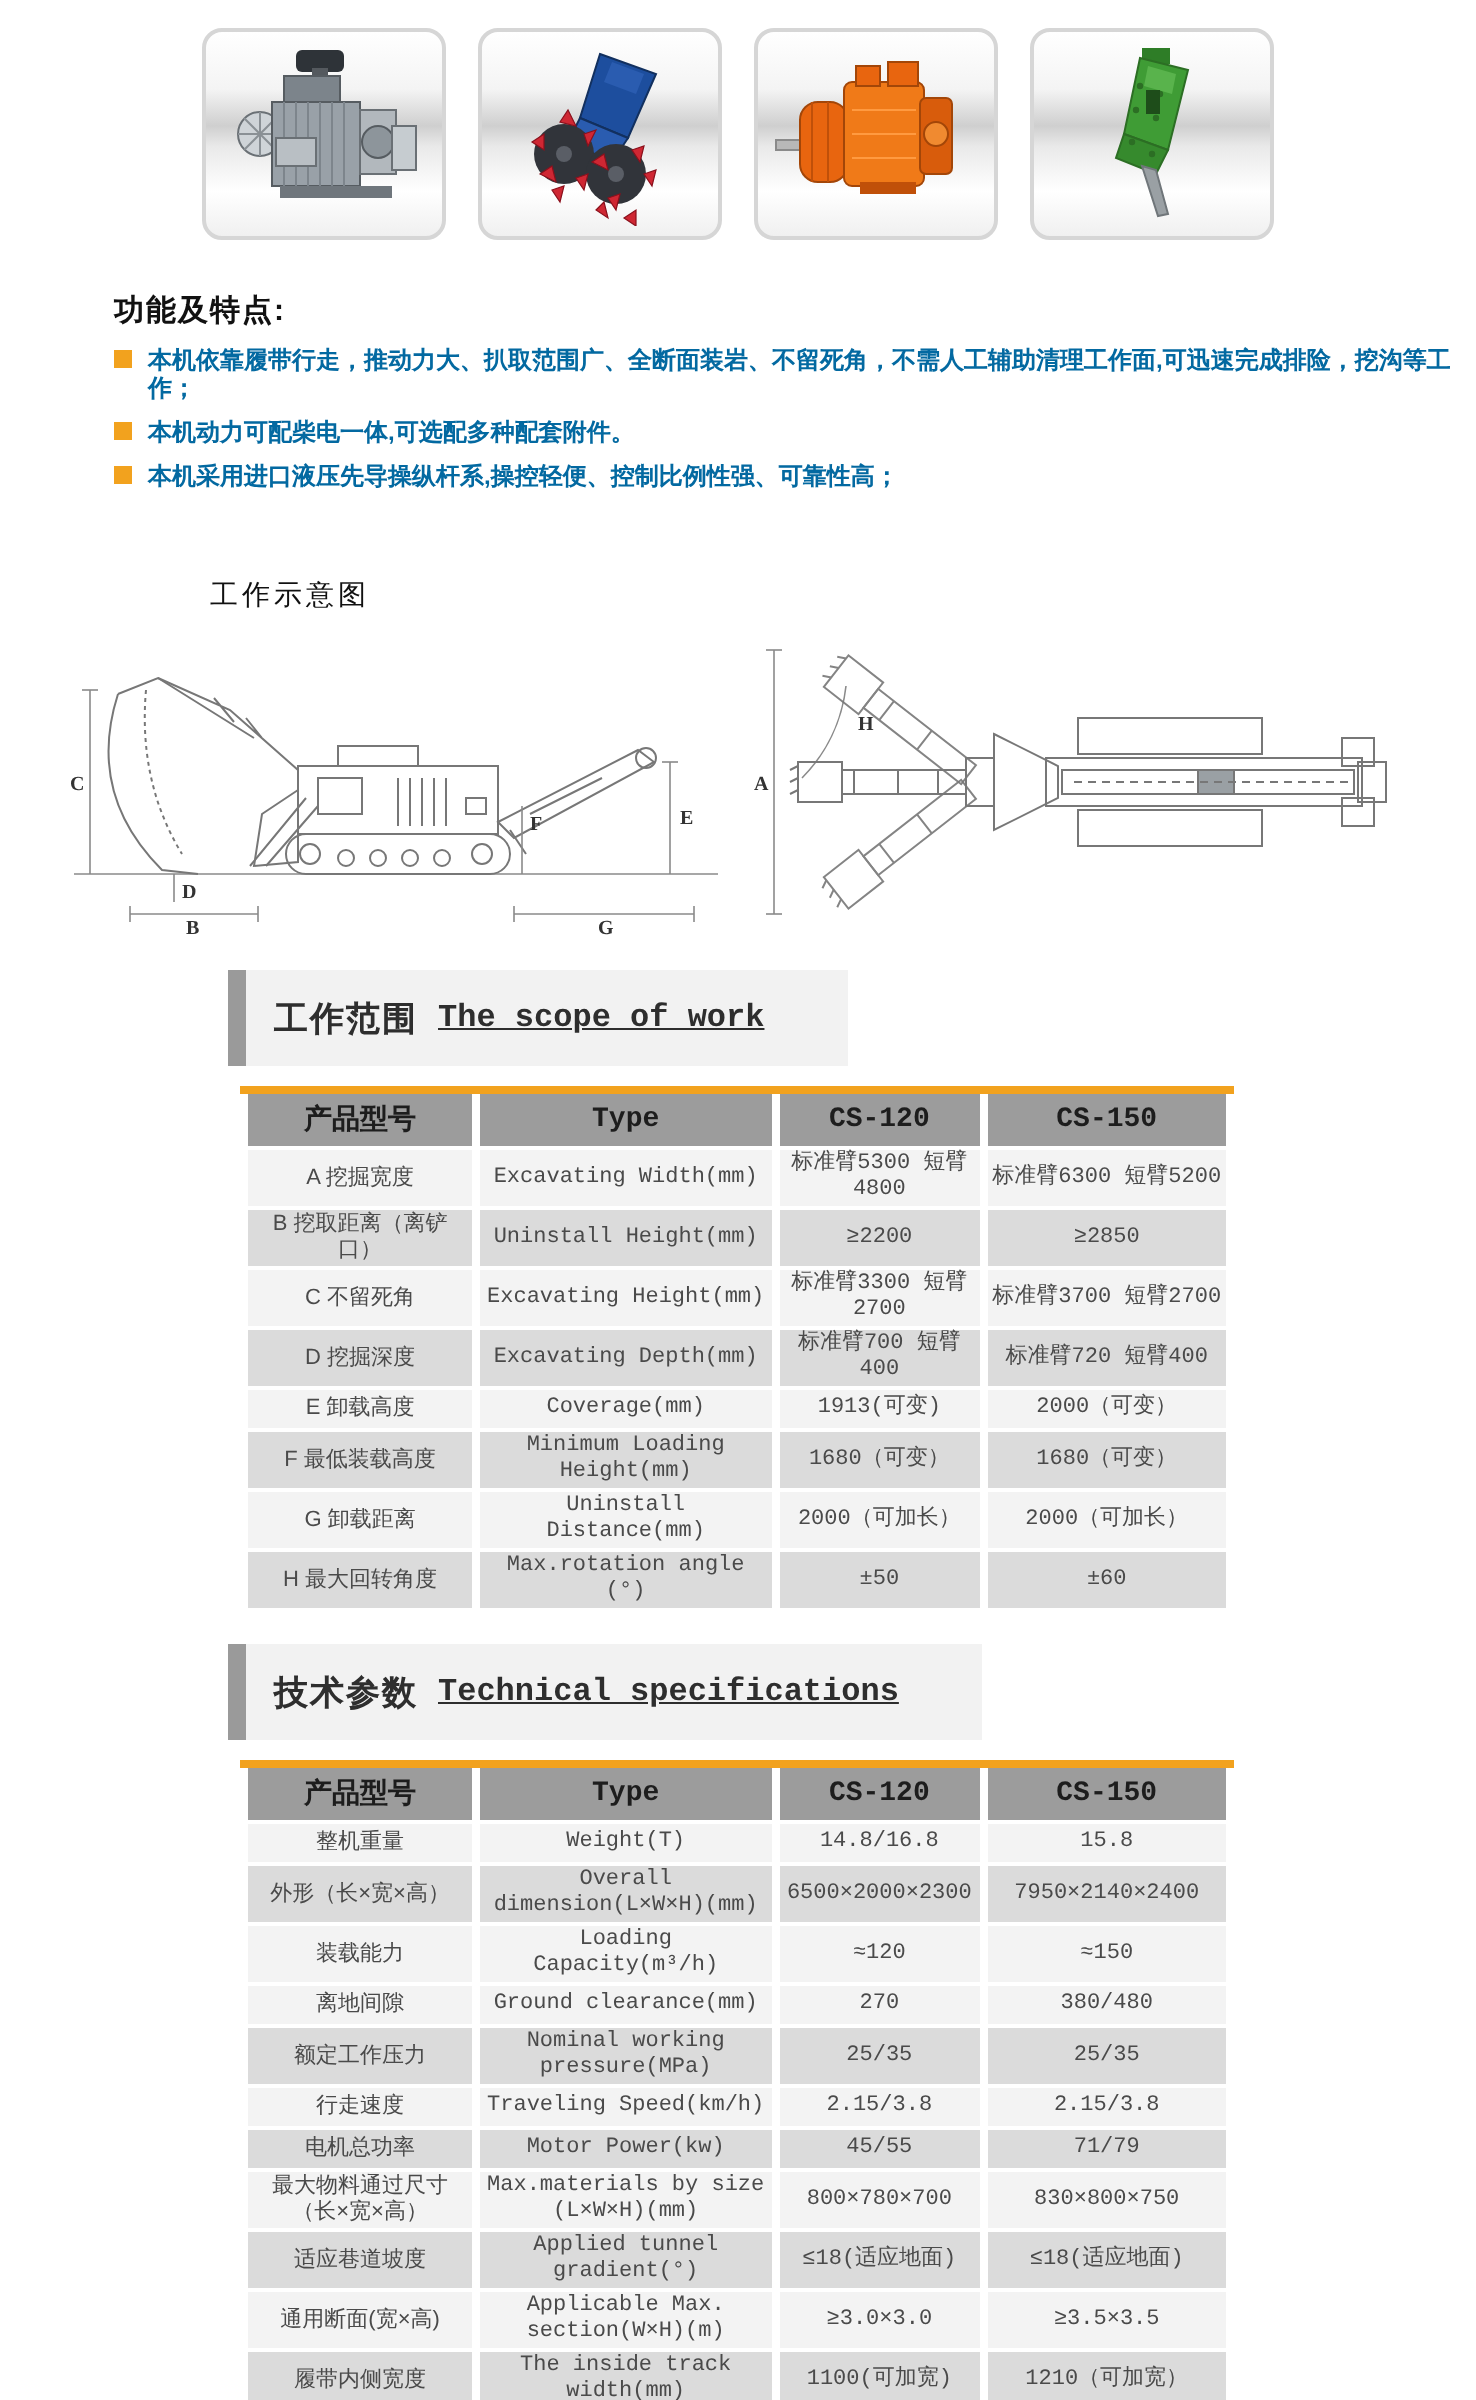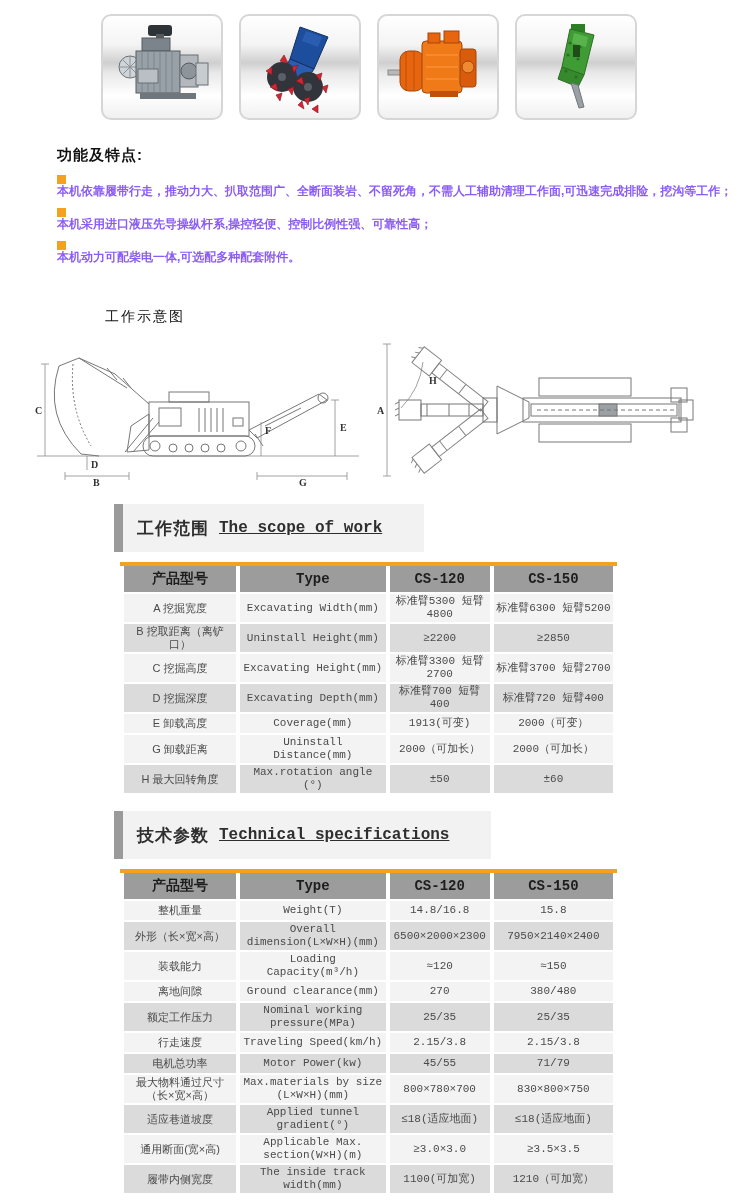--- a/index.html
+++ b/index.html
@@ -20,21 +20,21 @@
   
   .product-strip{display:flex;justify-content:center;gap:16px;padding-top:14px;}
   .product-card{
     width:122px;height:106px;border:2px solid #d6d6d6;border-radius:10px;overflow:hidden;
     background:linear-gradient(180deg,#ffffff 0%,#f4f4f4 28%,#cfcfcf 46%,#e9e9e9 56%,#ffffff 78%,#f0f0f0 100%);
     display:flex;align-items:center;justify-content:center;
   }
   
   .features{margin:26px 0 0 57px;}
   .features-title{font-size:15px;font-weight:bold;color:#111;letter-spacing:1px;}
-  .feature-item{display:flex;align-items:flex-start;margin-top:8px;font-size:12px;font-weight:bold;color:#8b5cf6;line-height:14px;flex-direction:column;}
+  .feature-item{display:flex;align-items:flex-start;margin-top:8px;font-size:12px;font-weight:bold;color:#0369a1;line-height:14px;}
   .bullet{flex:0 0 auto;width:9px;height:9px;background:var(--accent);margin:2px 8px 0 0;}
   
   .diagram-section{margin:44px 0 0 0;}
   .diagram-title{margin-left:105px;font-size:14px;font-weight:normal;color:#111;letter-spacing:2px;}
   .diagram-row{display:flex;justify-content:center;gap:4px;margin-top:4px;}
   .diagram-row svg{display:block;}
   .dim-label{font-size:10px;font-weight:bold;fill:#333;font-family:"Liberation Serif",serif;}
   .sketch{stroke:var(--line-color);fill:none;stroke-width:1;}
   .dim{stroke:#8a8a8a;fill:none;stroke-width:0.8;}
   
@@ -146,25 +146,25 @@
 
 <div class="features">
   <div class="features-title">功能及特点:</div>
   <div>
       <div class="feature-item">
         <span class="bullet"></span>
         <span>本机依靠履带行走，推动力大、扒取范围广、全断面装岩、不留死角，不需人工辅助清理工作面,可迅速完成排险，挖沟等工作；</span>
       </div>
       <div class="feature-item">
         <span class="bullet"></span>
-        <span>本机采用进口液压先导操纵杆系,操控轻便、控制比例性强、可靠性高；</span>
+        <span>本机动力可配柴电一体,可选配多种配套附件。</span>
       </div>
       <div class="feature-item">
         <span class="bullet"></span>
-        <span>本机动力可配柴电一体,可选配多种配套附件。</span>
+        <span>本机采用进口液压先导操纵杆系,操控轻便、控制比例性强、可靠性高；</span>
       </div>
     </div>
 </div>
 
 <div class="diagram-section">
   <div class="diagram-title">工作示意图</div>
   <div class="diagram-row">
 
     <svg width="338" height="158" viewBox="0 0 338 158">
 
@@ -292,36 +292,42 @@
           <td class="c-val">标准臂5300  短臂4800</td>
           <td class="c-val">标准臂6300  短臂5200</td>
         </tr>
         <tr class="dark">
           <td class="c-zh">B 挖取距离（离铲口）</td>
           <td class="c-en">Uninstall Height(mm)</td>
           <td class="c-val">≥2200</td>
           <td class="c-val">≥2850</td>
         </tr>
         <tr class="light">
-          <td class="c-zh">C 挖掘高度</td>
+          <td class="c-zh">C 不留死角</td>
           <td class="c-en">Excavating Height(mm)</td>
           <td class="c-val">标准臂3300  短臂2700</td>
           <td class="c-val">标准臂3700  短臂2700</td>
         </tr>
         <tr class="dark">
           <td class="c-zh">D 挖掘深度</td>
           <td class="c-en">Excavating Depth(mm)</td>
           <td class="c-val">标准臂700  短臂400</td>
           <td class="c-val">标准臂720  短臂400</td>
         </tr>
         <tr class="light">
           <td class="c-zh">E 卸载高度</td>
           <td class="c-en">Coverage(mm)</td>
           <td class="c-val">1913(可变)</td>
           <td class="c-val">2000（可变）</td>
+        </tr>
+        <tr class="dark">
+          <td class="c-zh">F 最低装载高度</td>
+          <td class="c-en">Minimum Loading Height(mm)</td>
+          <td class="c-val">1680（可变）</td>
+          <td class="c-val">1680（可变）</td>
         </tr>
         <tr class="light">
           <td class="c-zh">G 卸载距离</td>
           <td class="c-en">Uninstall Distance(mm)</td>
           <td class="c-val">2000（可加长）</td>
           <td class="c-val">2000（可加长）</td>
         </tr>
         <tr class="dark">
           <td class="c-zh">H 最大回转角度</td>
           <td class="c-en">Max.rotation angle (°)</td>

